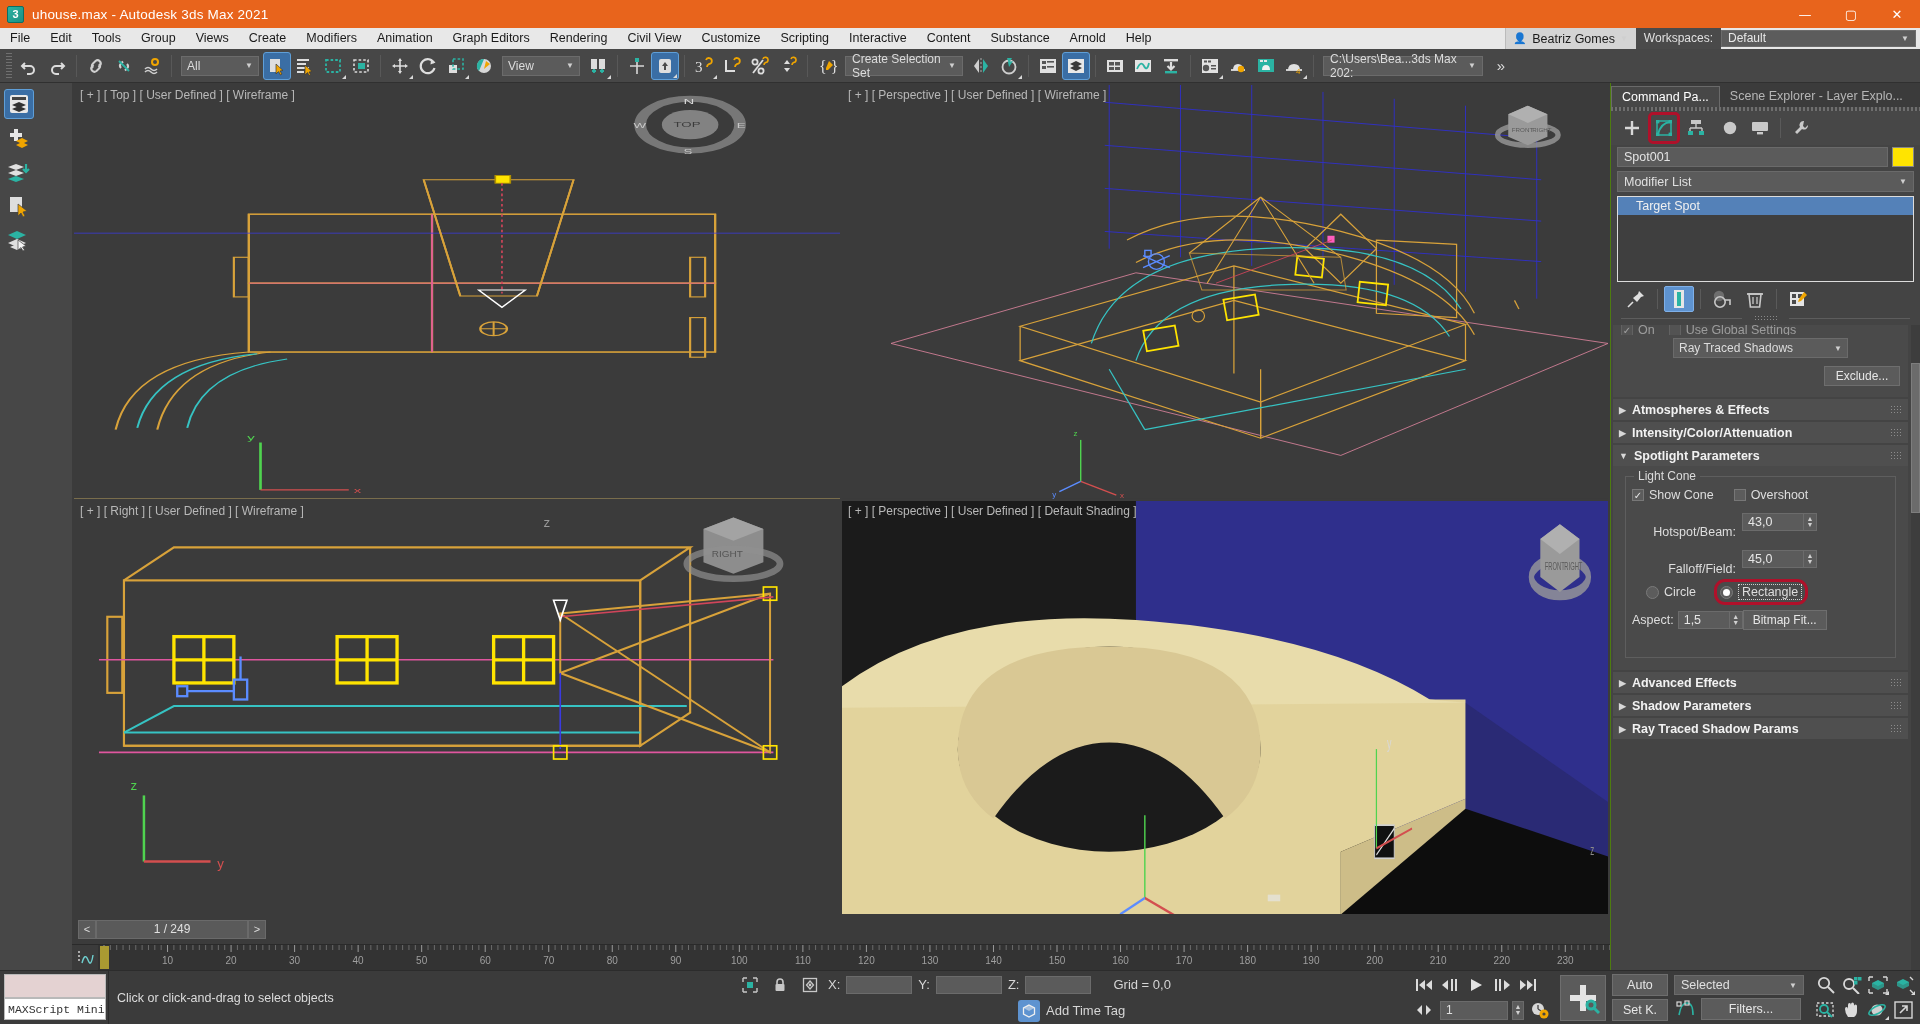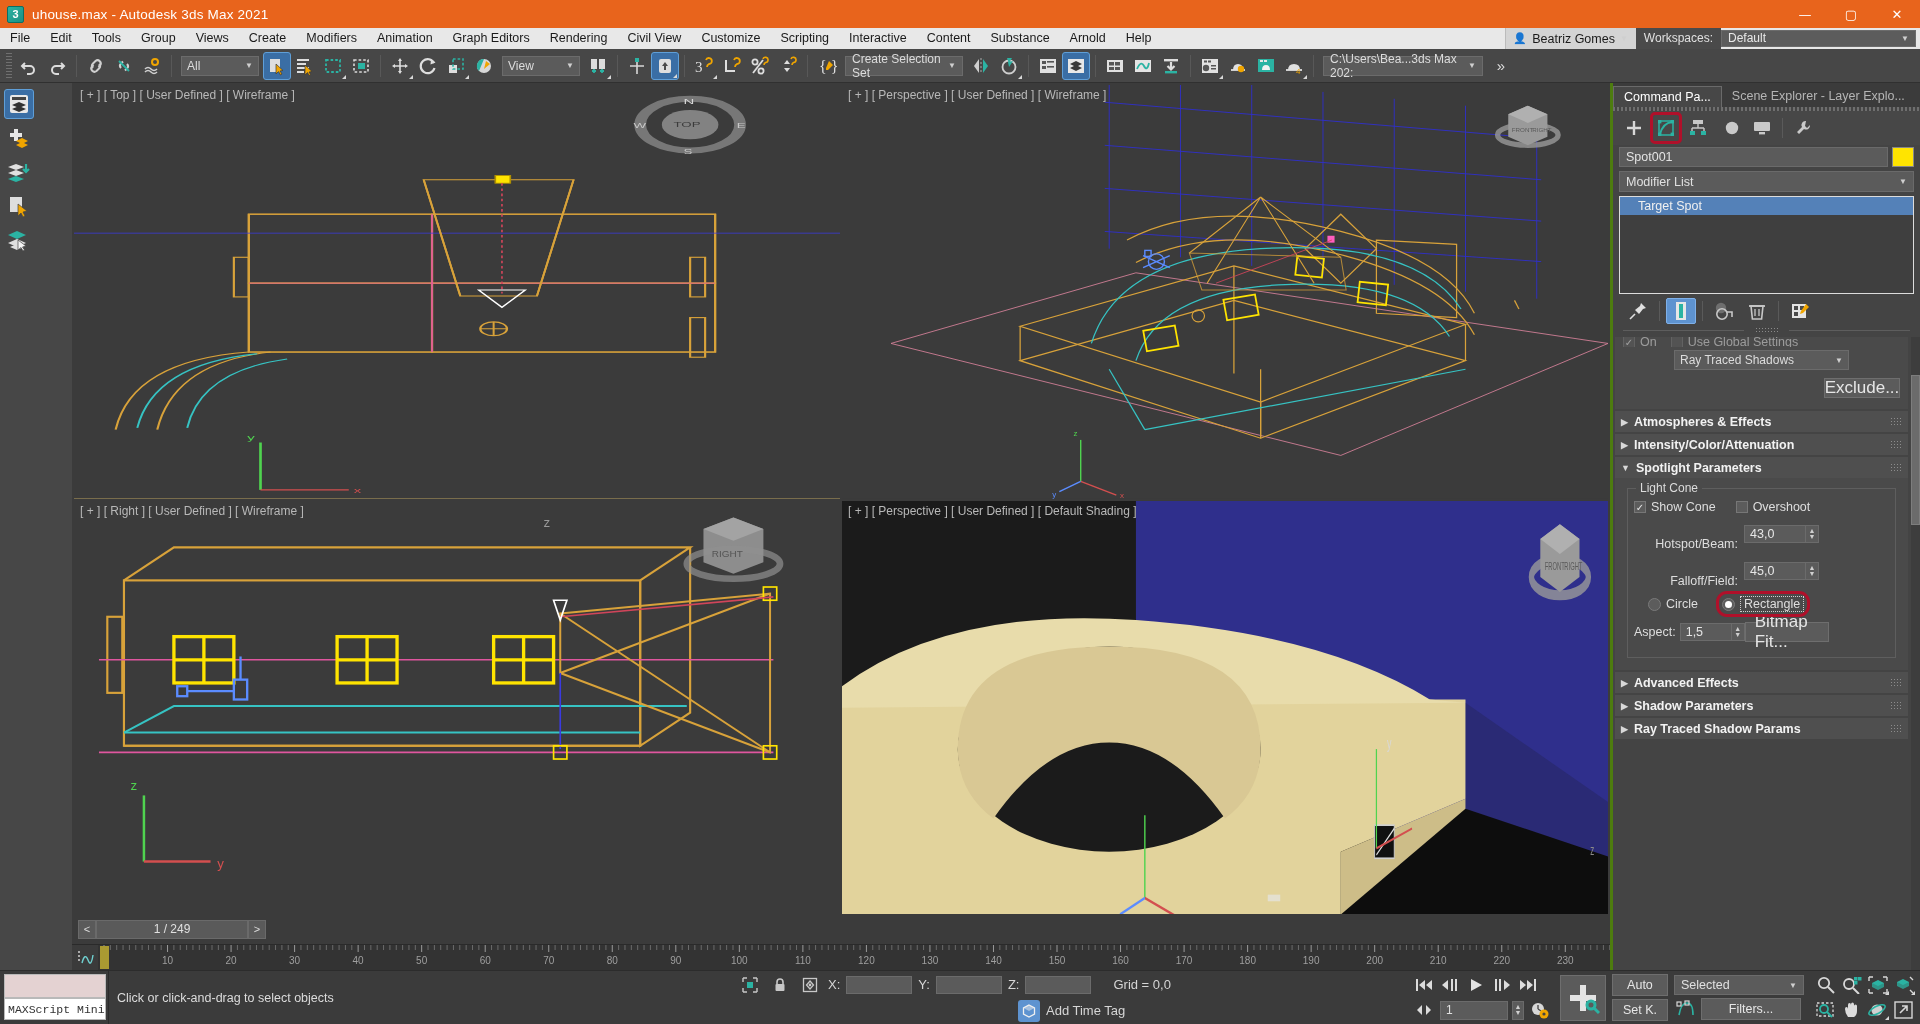--- a/index.html
+++ b/index.html
@@ -97,73 +97,73 @@
             display:flex;align-items:center;justify-content:center; }
   .fn-field { width:152px;height:19px;background:#5a5a5a;border:1px solid #6a6a6a;color:#e0e0e0;font-size:12px;
               display:flex;align-items:center;justify-content:center; }
   .trackbar { height:26px;background:#333333;border-top:1px solid #2a2a2a;display:flex;align-items:stretch;flex:0 0 26px;position:relative; }
   .tb-curvebtn { width:26px;display:flex;align-items:center;justify-content:center;background:#3b3b3b;}
   .ruler { flex:1; position:relative; overflow:hidden; }
   .ruler svg { display:block; }
 
   
   .cmdpanel { width:310px; flex:0 0 310px; background:#444444; display:flex; flex-direction:column;
-              border-left:3px solid #4d7c0f; min-height:0; }
+              border-left:1px solid #4d7c0f; min-height:0; }
   .cp-tabs { height:24px; display:flex; align-items:flex-end; background:#3b3b3b; }
   .cp-tab { height:21px;line-height:21px;padding:0 10px;font-size:12.5px;color:#b5b5b5;background:#3b3b3b; }
   .cp-tab.active { background:#474747;color:#ffffff;border-top:1px solid #6a6a6a;border-left:1px solid #6a6a6a;border-right:1px solid #6a6a6a; }
   .cp-dots { height:4px; background:repeating-linear-gradient(to right,#6e6e6e 0 2px, transparent 2px 4px); }
   .cp-iconrow { height:34px; background:#474747; display:flex; align-items:center; padding-left:6px; gap:2px; }
   .cp-ic { width:30px;height:26px;display:flex;align-items:center;justify-content:center;position:relative; }
   .cp-ic.redbox::after {
     content:""; position:absolute; inset:-3px -1px; border:3px solid #b0102a; border-radius:5px;
   }
   .cp-ic-sep { width:1px;height:20px;background:#5a5a5a;margin:0 3px; }
   .cp-namerow { height:24px;display:flex;align-items:center;padding:2px 6px;gap:4px; }
   .cp-name { flex:1;height:20px;background:#5b5b5b;border:1px solid #6a6a6a;color:#e3e3e3;font-size:12.5px;
              display:flex;align-items:center;padding:0 6px; }
   .cp-swatch { width:22px;height:20px;background:#ffe400;border:1px solid #888; }
   .cp-modlist { margin:2px 6px;height:21px;background:#5b5b5b;border:1px solid #6a6a6a;color:#e0e0e0;font-size:12.5px;
                 display:flex;align-items:center;justify-content:space-between;padding:0 6px; }
-  .cp-stack { margin:2px 6px; height:98px; background:#3f3f3f; border:1px solid #dcdcdc; overflow:hidden; }
+  .cp-stack { margin:2px 6px; height:86px; background:#3f3f3f; border:1px solid #dcdcdc; overflow:hidden; }
   .cp-stack-item { height:18px;line-height:18px;padding-left:18px;font-size:12.5px;color:#f0f0f0; }
   .cp-stack-item.sel { background:#5481b8; }
   .cp-stackicons { height:30px;display:flex;align-items:center;gap:3px;padding-left:10px; }
   .cp-sep-grip { margin:1px 10px 4px 10px; height:6px; position:relative; }
   .cp-sep-grip::before{content:"";position:absolute;top:3px;left:0;width:42%;height:1px;background:#5d5d5d;}
   .cp-sep-grip::after{content:"";position:absolute;top:3px;right:0;width:42%;height:1px;background:#5d5d5d;}
   .cp-sep-grip i{position:absolute;left:50%;transform:translateX(-50%);top:0;width:22px;height:6px;
     background:repeating-linear-gradient(to right,#8a8a8a 0 1px,transparent 1px 3px),
                repeating-linear-gradient(to right,#8a8a8a 0 1px,transparent 1px 3px);
     background-position:0 1px,0 4px;background-size:3px 1px;background-repeat:repeat-x;}
 
   .cp-scroll { flex:1 1 auto; overflow:hidden; position:relative; padding-right:10px; }
   .rollup { background:#4a4a4a; margin:0 2px 2px 2px; }
   .rollup-head { height:21px; display:flex; align-items:center; background:#4f4f4f; font-weight:bold;
                  font-size:12.5px; color:#f2f2f2; padding-left:6px; position:relative; }
   .rollup-head .arrow { margin-right:6px; font-size:9px; color:#d8d8d8; }
   .rollup-head .dots { position:absolute; right:7px; top:6px; width:11px;height:9px;
      background-image:radial-gradient(#8c8c8c 40%, transparent 41%); background-size:3px 3px; }
   .rollup-body { padding:4px 8px 8px 8px; background:#4a4a4a; }
-  .fieldset { border:1px solid #5e5e5e; margin:6px 4px 4px 4px; padding:8px 6px 12px 6px; position:relative; }
+  .fieldset { border:1px solid #5e5e5e; margin:6px 4px 4px 4px; padding:8px 6px 24px 6px; position:relative; }
   .fieldset > legend { position:absolute; top:-8px; left:8px; background:#4a4a4a; padding:0 4px; font-size:12px; color:#dcdcdc; }
   .rowline { display:flex; align-items:center; margin:3px 0; font-size:12.5px; color:#dedede; }
   .chk { width:12px;height:12px;background:#5c5c5c;border:1px solid #777;margin-right:5px;display:inline-flex;
          align-items:center;justify-content:center;font-size:10px;color:#e8e8e8; }
   .radio { width:13px;height:13px;border-radius:50%;background:#5c5c5c;border:1px solid #7a7a7a;margin-right:5px;
            display:inline-flex;align-items:center;justify-content:center; }
   .radio .dot { width:7px;height:7px;border-radius:50%;background:#fff; }
   .spin { display:flex; align-items:center; }
   .spin .num { width:62px;height:18px;background:#5b5b5b;border:1px solid #6b6b6b;color:#e6e6e6;font-size:12.5px;
                display:flex;align-items:center;padding-left:5px; }
   .spin .arrows { width:13px;height:18px;background:#5b5b5b;border:1px solid #6b6b6b;border-left:none;
                   display:flex;flex-direction:column;align-items:center;justify-content:center;color:#d0d0d0;font-size:7px;line-height:6px;}
   .lbl-right { width:110px; text-align:right; padding-right:6px;margin-top:20px; }
   .btn {
-    background:#5b5b5b;border:1px solid #6e6e6e;color:#e6e6e6;font-size:17px;height:20px;
+    background:#5b5b5b;border:1px solid #6e6e6e;color:#e6e6e6;font-size:12px;height:20px;
     display:inline-flex;align-items:center;justify-content:center;padding:0 9px;
   }
   .redring { position:relative; }
   .redring::after { content:""; position:absolute; inset:-5px -6px; border:3px solid #b0102a; border-radius:11px; }
   .dotted-sel { border:1px dotted #cfcfcf; padding:0 3px; }
   .scrollbar-v { position:absolute; right:0; top:0; width:9px; height:100%; background:#3d3d3d; }
   .scrollbar-thumb { position:absolute; right:0; width:9px; background:#6b6b6b; border:1px solid #7d7d7d; }
 
   
   .statusbar { height:54px; background:#3b3b3b; display:flex; flex:0 0 54px; border-top:1px solid #2c2c2c; }

